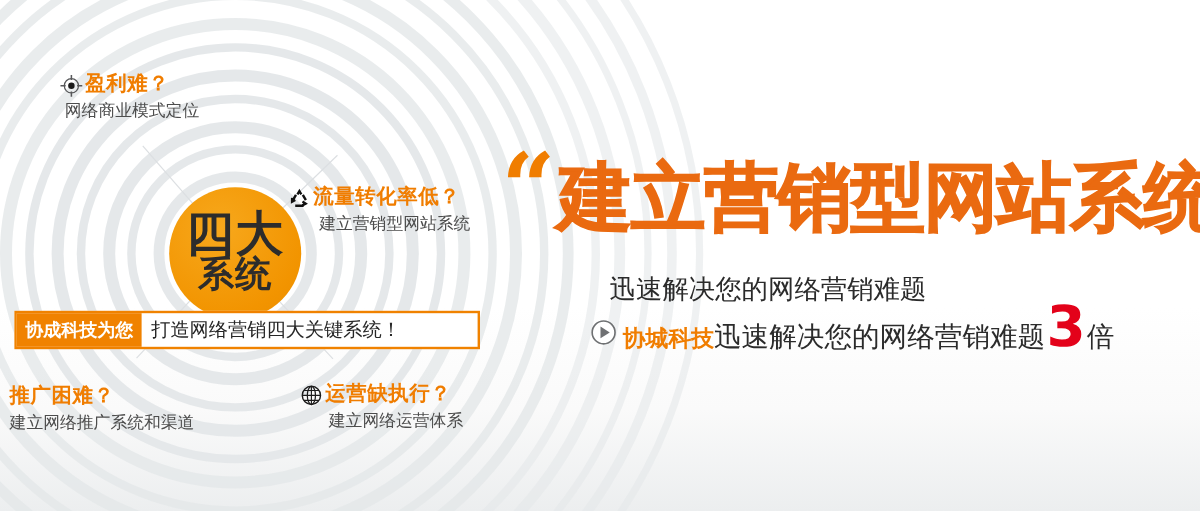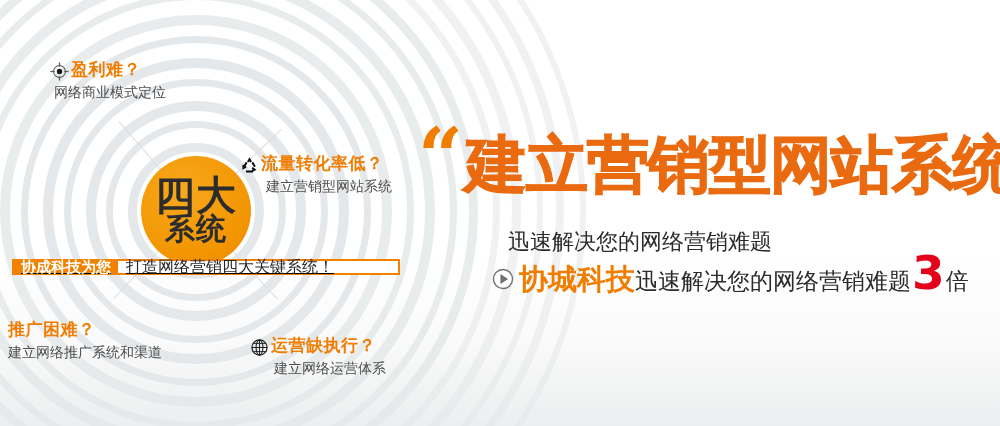--- a/index.html
+++ b/index.html
@@ -48,23 +48,23 @@
   }
   .node .nsub{
     color:#4d4d4d;font-size:14px;margin-top:3px;white-space:nowrap;
     font-family:"DejaVu Sans","Liberation Sans",sans-serif;
   }
   .ico{display:inline-block;width:19px;height:19px;flex:0 0 19px;}
   .ico svg{display:block;width:19px;height:19px;}
 
   
   #banner{
-    position:absolute;left:12px;top:259px;width:388px;height:16px;
+    position:absolute;left:12px;top:259px;width:388px;height:32px;
     border:2px solid #f08200;box-sizing:border-box;background:#ffffff;
-    display:flex;align-items:stretch;text-decoration:underline;
+    display:flex;align-items:stretch;
   }
   #banner .bl{
     background:#f08200;color:#ffffff;font-size:15px;font-weight:bold;
     display:flex;align-items:center;padding:0 7px;white-space:nowrap;
     font-family:"DejaVu Sans","Liberation Sans",sans-serif;
   }
   #banner .br{
     color:#262626;font-size:16px;display:flex;align-items:center;
     padding:0 8px;white-space:nowrap;
     font-family:"DejaVu Sans","Liberation Sans",sans-serif;
@@ -91,21 +91,21 @@
     color:#2b2b2b;font-size:22px;line-height:28px;white-space:nowrap;
     margin-left:16px;
     font-family:"DejaVu Sans","Liberation Sans",sans-serif;
   }
   #sub2{
     display:flex;align-items:baseline;white-space:nowrap;margin-top:2px;
     font-family:"DejaVu Sans","Liberation Sans",sans-serif;
   }
   #playicon{width:22px;height:22px;flex:0 0 22px;align-self:center;margin-right:5px;}
   #playicon svg{display:block;}
-  .s2a{color:#f07d00;font-size:29px;font-weight:bold;}
+  .s2a{color:#f07d00;font-size:19px;font-weight:bold;}
   .s2b{color:#2b2b2b;font-size:23px;}
   .s2num{
     color:#e3021a;font-size:47px;font-weight:bold;line-height:30px;
     font-family:"DejaVu Sans","Liberation Sans",sans-serif;
     margin:0 1px;
   }
   .s2c{color:#2b2b2b;font-size:23px;}
 </style>
 </head>
 <body>
@@ -175,21 +175,21 @@
     <div class="nsub" style="margin-left:26px;">建立营销型网站系统</div>
   </div>
 
   <div class="node" style="left:8px;top:318px;">
     <div class="nhead">
       <span class="ntitle">推广困难？</span>
     </div>
     <div class="nsub">建立网络推广系统和渠道</div>
   </div>
 
-  <div class="node" style="left:250px;top:334px;">
+  <div class="node" style="left:250px;top:316px;">
     <div class="nhead">
       <span class="ico">
         <svg viewBox="0 0 24 24">
           <circle cx="12" cy="12" r="9.6" fill="none" stroke="#1c1c1c" stroke-width="1.5"></circle>
           <ellipse cx="12" cy="12" rx="4.3" ry="9.6" fill="none" stroke="#1c1c1c" stroke-width="1.3"></ellipse>
           <line x1="2.4" y1="12" x2="21.6" y2="12" stroke="#1c1c1c" stroke-width="1.3"></line>
           <line x1="4.0" y1="6.8" x2="20.0" y2="6.8" stroke="#1c1c1c" stroke-width="1.2"></line>
           <line x1="4.0" y1="17.2" x2="20.0" y2="17.2" stroke="#1c1c1c" stroke-width="1.2"></line>
           <line x1="12" y1="2.4" x2="12" y2="21.6" stroke="#1c1c1c" stroke-width="1.2"></line>
         </svg>

